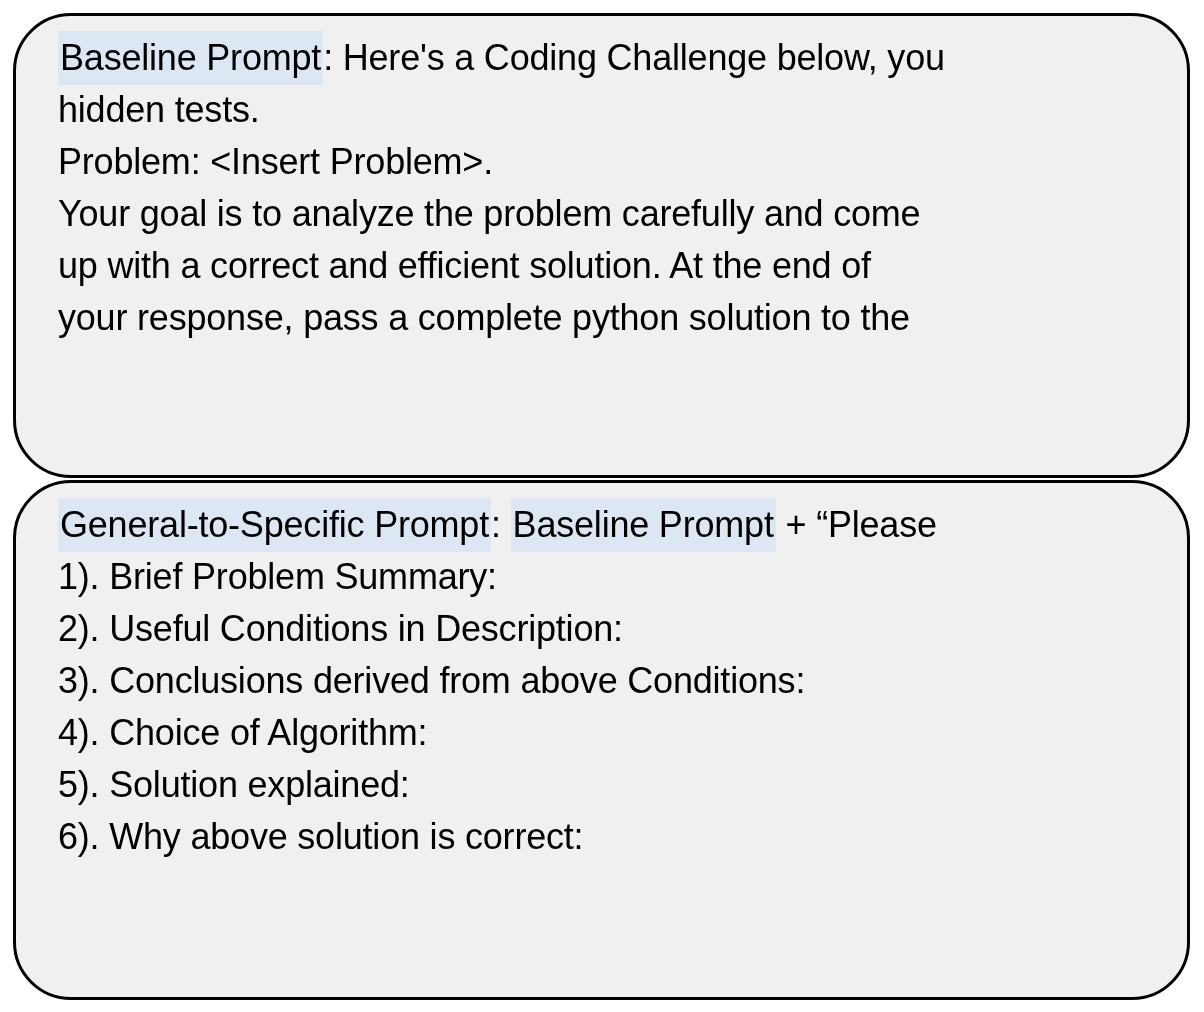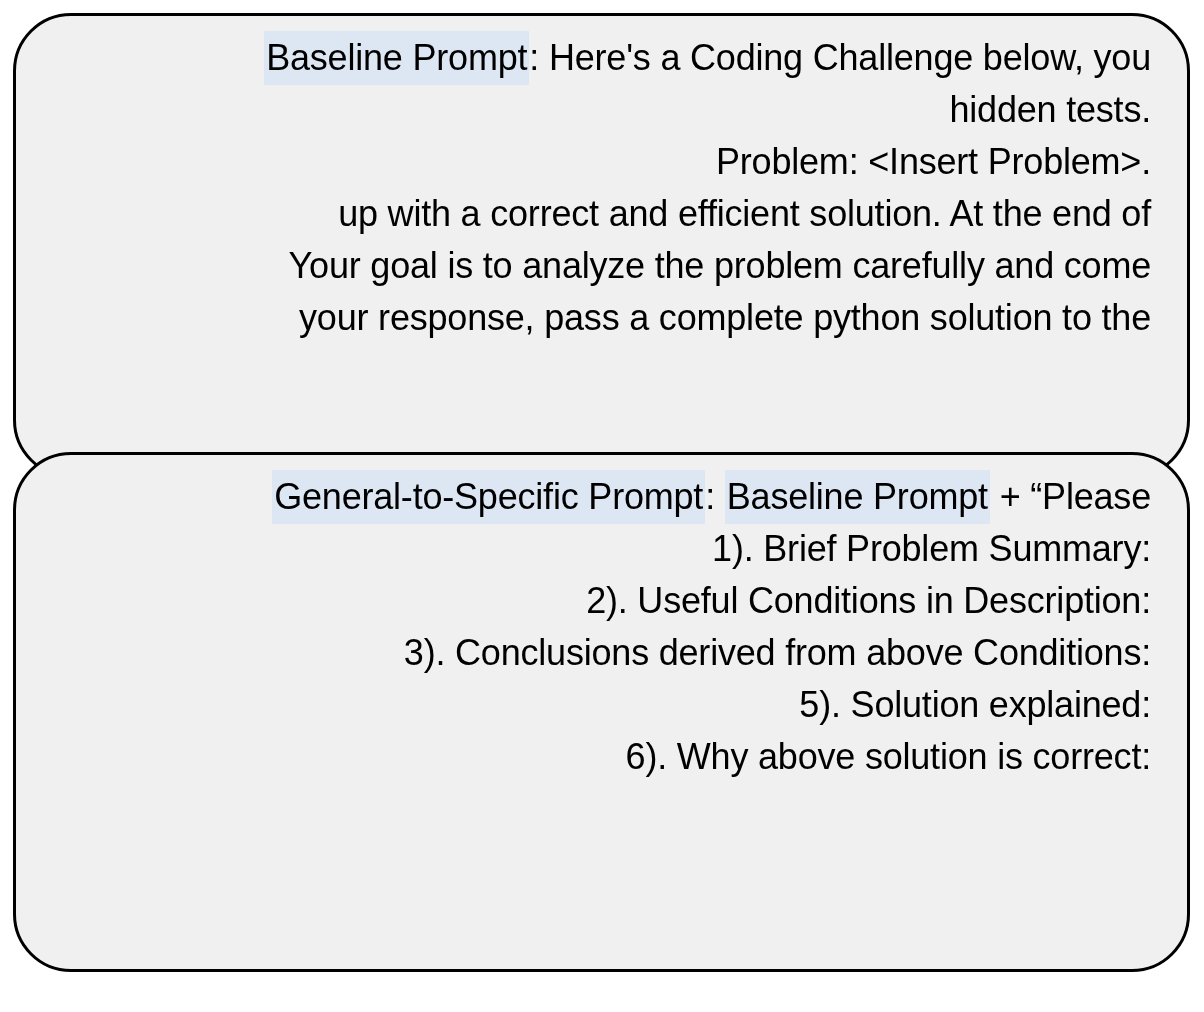--- a/index.html
+++ b/index.html
@@ -25,49 +25,49 @@
     height: 1012px;
   }
   .prompt-box {
     position: absolute;
     left: 13px;
     width: 1177px;
     background: var(--box-fill);
     border: 3px solid var(--box-border);
     border-radius: 58px;
     padding: 16px 36px 0 42px;
-    text-align: right;
   }
   .prompt-box.box-1 { top: 13px;  height: 465px; }
-  .prompt-box.box-2 { top: 452px; height: 520px; }
+  .prompt-box.box-2 { top: 480px; height: 520px; }
   .line {
     font-size: 36px;
     line-height: 52px;
     color: var(--text-color);
     white-space: nowrap;
     letter-spacing: -0.2px;
   }
   .hl {
     background: var(--highlight);
     padding: 6px 2px 7px 2px;
   }
 </style>
 </head>
 <body>
 
 <div class="canvas">
   <div class="prompt-box box-1">
       <div class="line"><span class="hl">Baseline Prompt</span><span class="">: Here's a Coding Challenge below, you</span></div>
       <div class="line"><span class="">hidden tests.</span></div>
       <div class="line"><span class="">Problem: &lt;Insert Problem&gt;.</span></div>
+      <div class="line"><span class="">Your goal is to analyze the problem carefully and come</span></div>
       <div class="line"><span class="">up with a correct and efficient solution. At the end of</span></div>
-      <div class="line"><span class="">Your goal is to analyze the problem carefully and come</span></div>
       <div class="line"><span class="">your response, pass a complete python solution to the</span></div>
     </div>
   <div class="prompt-box box-2">
       <div class="line"><span class="hl">General-to-Specific Prompt</span><span class="">: </span><span class="hl">Baseline Prompt</span><span class=""> + “Please</span></div>
       <div class="line"><span class="">1). Brief Problem Summary:</span></div>
       <div class="line"><span class="">2). Useful Conditions in Description:</span></div>
       <div class="line"><span class="">3). Conclusions derived from above Conditions:</span></div>
+      <div class="line"><span class="">4). Choice of Algorithm:</span></div>
       <div class="line"><span class="">5). Solution explained:</span></div>
       <div class="line"><span class="">6). Why above solution is correct:</span></div>
     </div>
 </div>
 
 </body></html>

